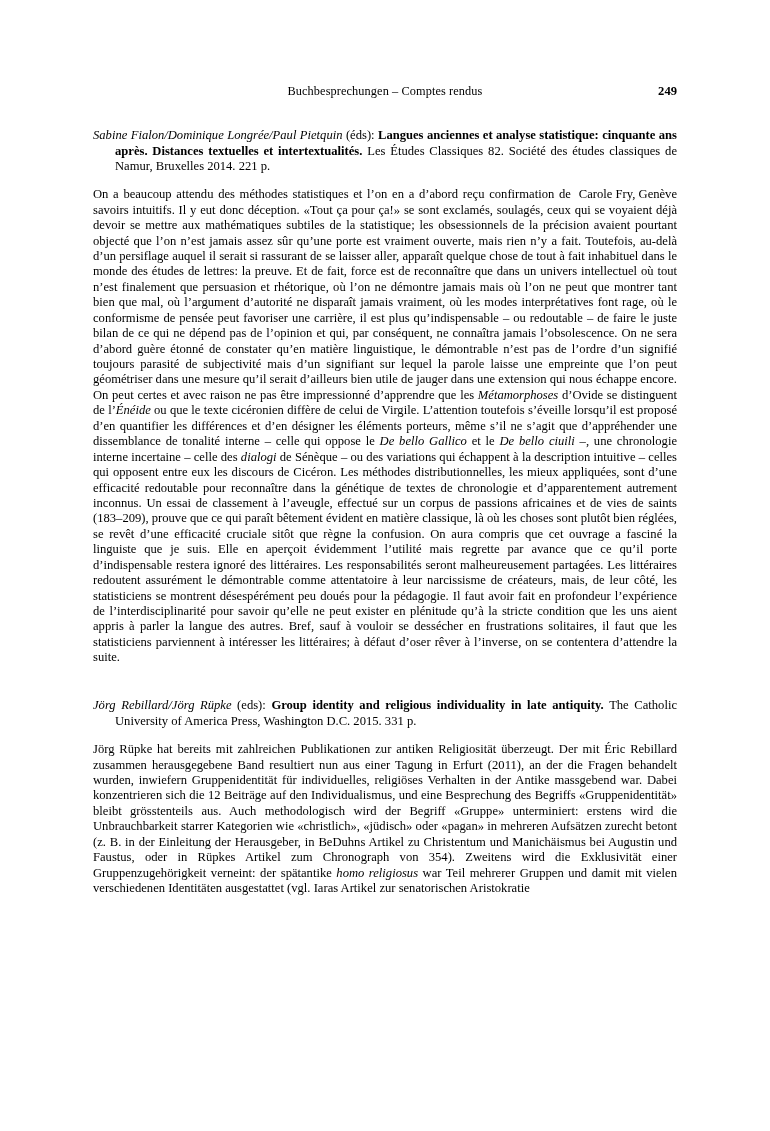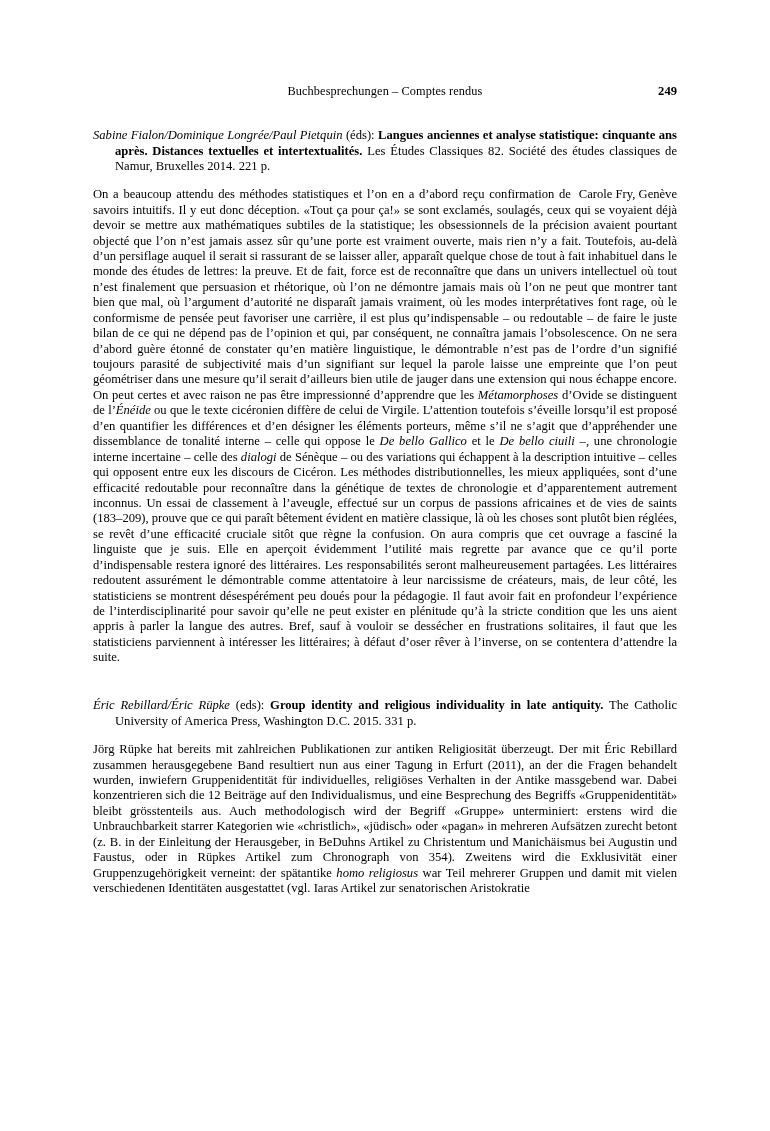--- a/index.html
+++ b/index.html
@@ -121,21 +121,21 @@
       </p>
       <p class="body-text">
         <span class="sig-inline">Carole Fry, Genève</span>
         <span>On a beaucoup attendu des méthodes statistiques et l’on en a d’abord reçu confirmation de savoirs intuitifs. Il y eut donc déception. «Tout ça pour ça!» se sont exclamés, soulagés, ceux qui se voyaient déjà devoir se mettre aux mathématiques subtiles de la statistique; les obsessionnels de la précision avaient pourtant objecté que l’on n’est jamais assez sûr qu’une porte est vraiment ouverte, mais rien n’y a fait. Toutefois, au-delà d’un persiflage auquel il serait si rassurant de se laisser aller, apparaît quelque chose de tout à fait inhabituel dans le monde des études de lettres: la preuve. Et de fait, force est de reconnaître que dans un univers intellectuel où tout n’est finalement que persuasion et rhétorique, où l’on ne démontre jamais mais où l’on ne peut que montrer tant bien que mal, où l’argument d’autorité ne disparaît jamais vraiment, où les modes interprétatives font rage, où le conformisme de pensée peut favoriser une carrière, il est plus qu’indispensable – ou redoutable – de faire le juste bilan de ce qui ne dépend pas de l’opinion et qui, par conséquent, ne connaîtra jamais l’obsolescence. On ne sera d’abord guère étonné de constater qu’en matière linguistique, le démontrable n’est pas de l’ordre d’un signifié toujours parasité de subjectivité mais d’un signifiant sur lequel la parole laisse une empreinte que l’on peut géométriser dans une mesure qu’il serait d’ailleurs bien utile de jauger dans une extension qui nous échappe encore. On peut certes et avec raison ne pas être impressionné d’apprendre que les <i>Métamorphoses</i> d’Ovide se distinguent de l’<i>Énéide</i> ou que le texte cicéronien diffère de celui de Virgile. L’attention toutefois s’éveille lorsqu’il est proposé d’en quantifier les différences et d’en désigner les éléments porteurs, même s’il ne s’agit que d’appréhender une dissemblance de tonalité interne – celle qui oppose le <i>De bello Gallico</i> et le <i>De bello ciuili</i> –, une chronologie interne incertaine – celle des <i>dialogi</i> de Sénèque – ou des variations qui échappent à la description intuitive – celles qui opposent entre eux les discours de Cicéron. Les méthodes distributionnelles, les mieux appliquées, sont d’une efficacité redoutable pour reconnaître dans la génétique de textes de chronologie et d’apparentement autrement inconnus. Un essai de classement à l’aveugle, effectué sur un corpus de passions africaines et de vies de saints (183–209), prouve que ce qui paraît bêtement évident en matière classique, là où les choses sont plutôt bien réglées, se revêt d’une efficacité cruciale sitôt que règne la confusion. On aura compris que cet ouvrage a fasciné la linguiste que je suis. Elle en aperçoit évidemment l’utilité mais regrette par avance que ce qu’il porte d’indispensable restera ignoré des littéraires. Les responsabilités seront malheureusement partagées. Les littéraires redoutent assurément le démontrable comme attentatoire à leur narcissisme de créateurs, mais, de leur côté, les statisticiens se montrent désespérément peu doués pour la pédagogie. Il faut avoir fait en profondeur l’expérience de l’interdisciplinarité pour savoir qu’elle ne peut exister en plénitude qu’à la stricte condition que les uns aient appris à parler la langue des autres. Bref, sauf à vouloir se dessécher en frustrations solitaires, il faut que les statisticiens parviennent à intéresser les littéraires; à défaut d’oser rêver à l’inverse, on se contentera d’attendre la suite.</span>
       </p>
       <div class="clear"></div>
     </div>
 
     <div class="review">
       <p class="ref">
-        <i>Éric Rebillard/Éric Rüpke</i><span> (eds): </span><b>Group identity and religious individuality in late antiquity.</b><span> The Catholic University of America Press, Washington D.C. 2015. 331 p.</span>
+        <i>Jörg Rebillard/Jörg Rüpke</i><span> (eds): </span><b>Group identity and religious individuality in late antiquity.</b><span> The Catholic University of America Press, Washington D.C. 2015. 331 p.</span>
       </p>
       <p class="body-text">
         <span>Jörg Rüpke hat bereits mit zahlreichen Publikationen zur antiken Religiosität überzeugt. Der mit Éric Rebillard zusammen herausgegebene Band resultiert nun aus einer Tagung in Erfurt (2011), an der die Fragen behandelt wurden, inwiefern Gruppenidentität für individuelles, religiöses Verhalten in der Antike massgebend war. Dabei konzentrieren sich die 12 Beiträge auf den Individualismus, und eine Besprechung des Begriffs «Gruppenidentität» bleibt grösstenteils aus. Auch methodologisch wird der Begriff «Gruppe» unterminiert: erstens wird die Unbrauchbarkeit starrer Kategorien wie «christlich», «jüdisch» oder «pagan» in mehreren Aufsätzen zurecht betont (z. B. in der Einleitung der Herausgeber, in BeDuhns Artikel zu Christentum und Manichäismus bei Augustin und Faustus, oder in Rüpkes Artikel zum Chronograph von 354). Zweitens wird die Exklusivität einer Gruppenzugehörigkeit verneint: der spätantike <i>homo religiosus</i> war Teil mehrerer Gruppen und damit mit vielen verschiedenen Identitäten ausgestattet (vgl. Iaras Artikel zur senatorischen Aristokratie</span>
       </p>
     </div>
 
   </div>
 
   <div class="sidenote">
     <div class="sidenote-inner">

